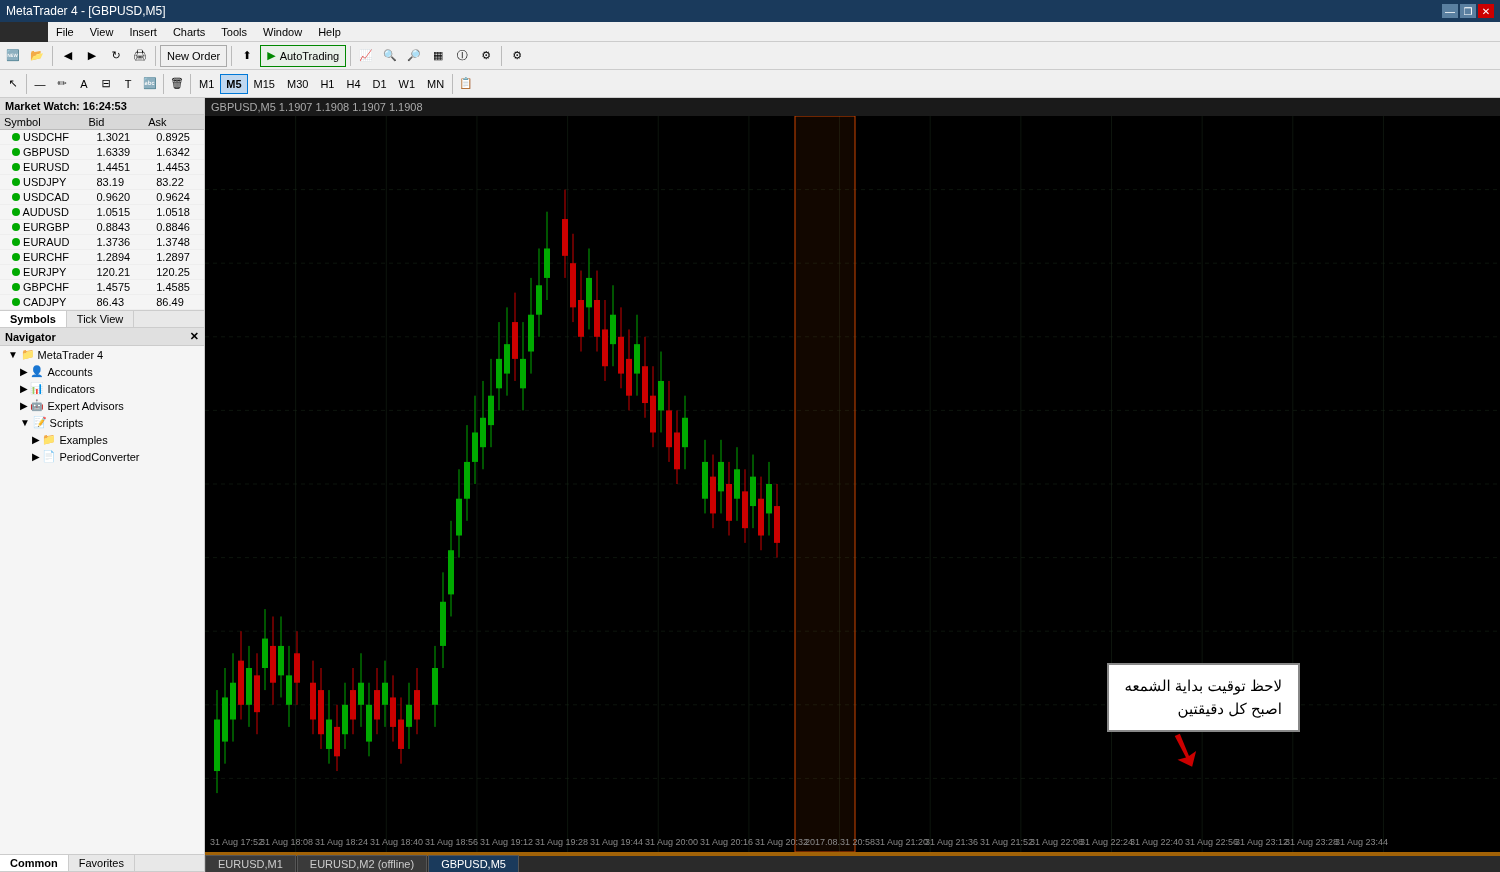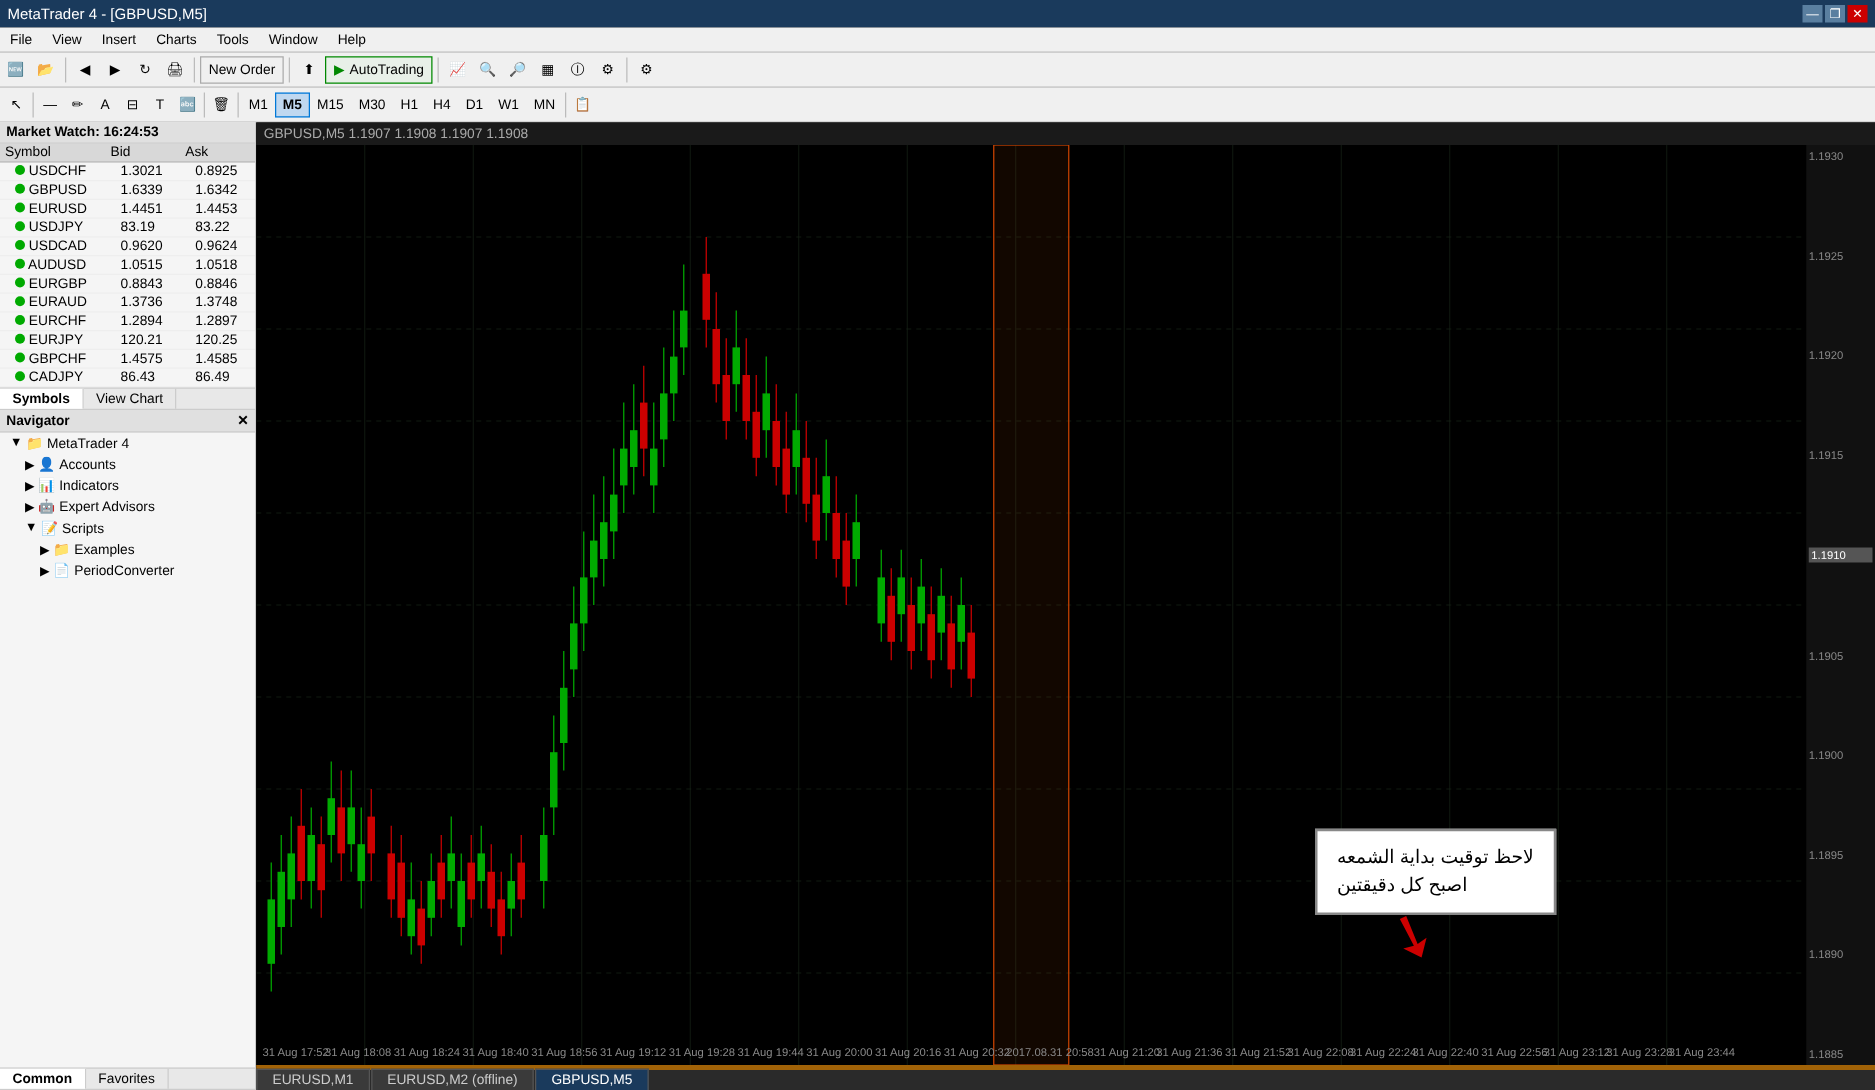--- a/index.html
+++ b/index.html
@@ -26,20 +26,21 @@
       font-size: 10px; color: #fff; cursor: pointer;
     }
 
     
     #menu-bar {
       background: #f0f0f0;
       height: 20px;
       display: flex;
       align-items: center;
       border-bottom: 1px solid #ccc;
+      margin-left: 48px;
     }
     #menu-bar span {
       padding: 0 8px;
       height: 100%;
       display: flex;
       align-items: center;
       cursor: pointer;
       font-size: 11px;
     }
 
@@ -231,21 +232,21 @@
     }
     .chart-tab.active { background: #1a3a5c; color: #fff; text-align: center; }
 
     
     #annotation-box {
       position: absolute;
       background: #fff;
       border: 2px solid #888;
       padding: 10px 16px;
       font-size: 15px;
-      text-align: left;
+      text-align: right;
       direction: rtl;
       line-height: 1.5;
       z-index: 10;
       bottom: 120px;
       right: 200px;
     }
     #annotation-arrow {
       position: absolute;
       bottom: 75px;
       right: 295px;
@@ -424,21 +425,21 @@
     <td><span class="dot" style="background:#00aa00;"></span> CADJPY</td>
     <td>86.43</td>
     <td>86.49</td>
   </tr>
           </tbody>
       </table>
     </div>
 
     <div class="tab-row">
       <div class="tab-item active">Symbols</div>
-      <div class="tab-item">View Chart</div>
+      <div class="tab-item">Tick View</div>
     </div>
 
     <div id="navigator">
       <div id="nav-header">
         <span>Navigator</span>
         <span class="nav-close">✕</span>
       </div>
       <div id="nav-tree">
 
       <div class="tree-item indent-1">
@@ -707,32 +708,20 @@
         <div id="annotation-box">
           <div>لاحظ توقيت بداية الشمعه</div>
           <div>اصبح كل دقيقتين</div>
         </div>
 
         
         <div id="annotation-arrow">➘</div>
 
       </div>
 
-      <div id="y-axis" style="position:relative; background:#111; color:#888; font-size:9px; width:55px; display:flex; flex-direction:column; justify-content:space-between; padding: 4px 2px;">
-        <span>1.1930</span>
-        <span>1.1925</span>
-        <span>1.1920</span>
-        <span>1.1915</span>
-        <span style="color:#fff; background:#555; padding:1px 2px;">1.1910</span>
-        <span>1.1905</span>
-        <span>1.1900</span>
-        <span>1.1895</span>
-        <span>1.1890</span>
-        <span>1.1885</span>
-      </div>
     </div>
 
     <div id="chart-tabs">
       <div class="chart-tab">EURUSD,M1</div>
       <div class="chart-tab">EURUSD,M2 (offline)</div>
       <div class="chart-tab active">GBPUSD,M5</div>
     </div>
 
   </div>
 

